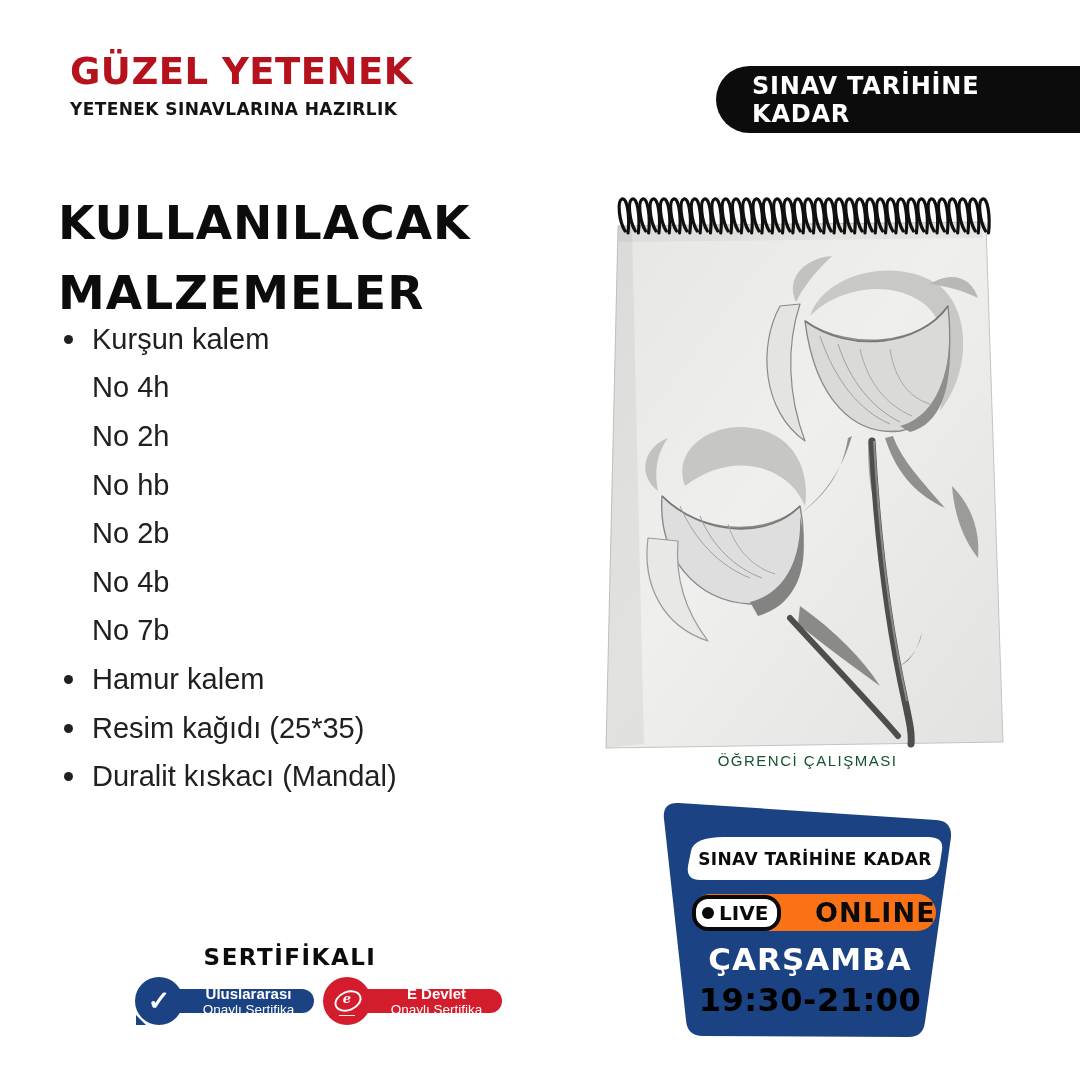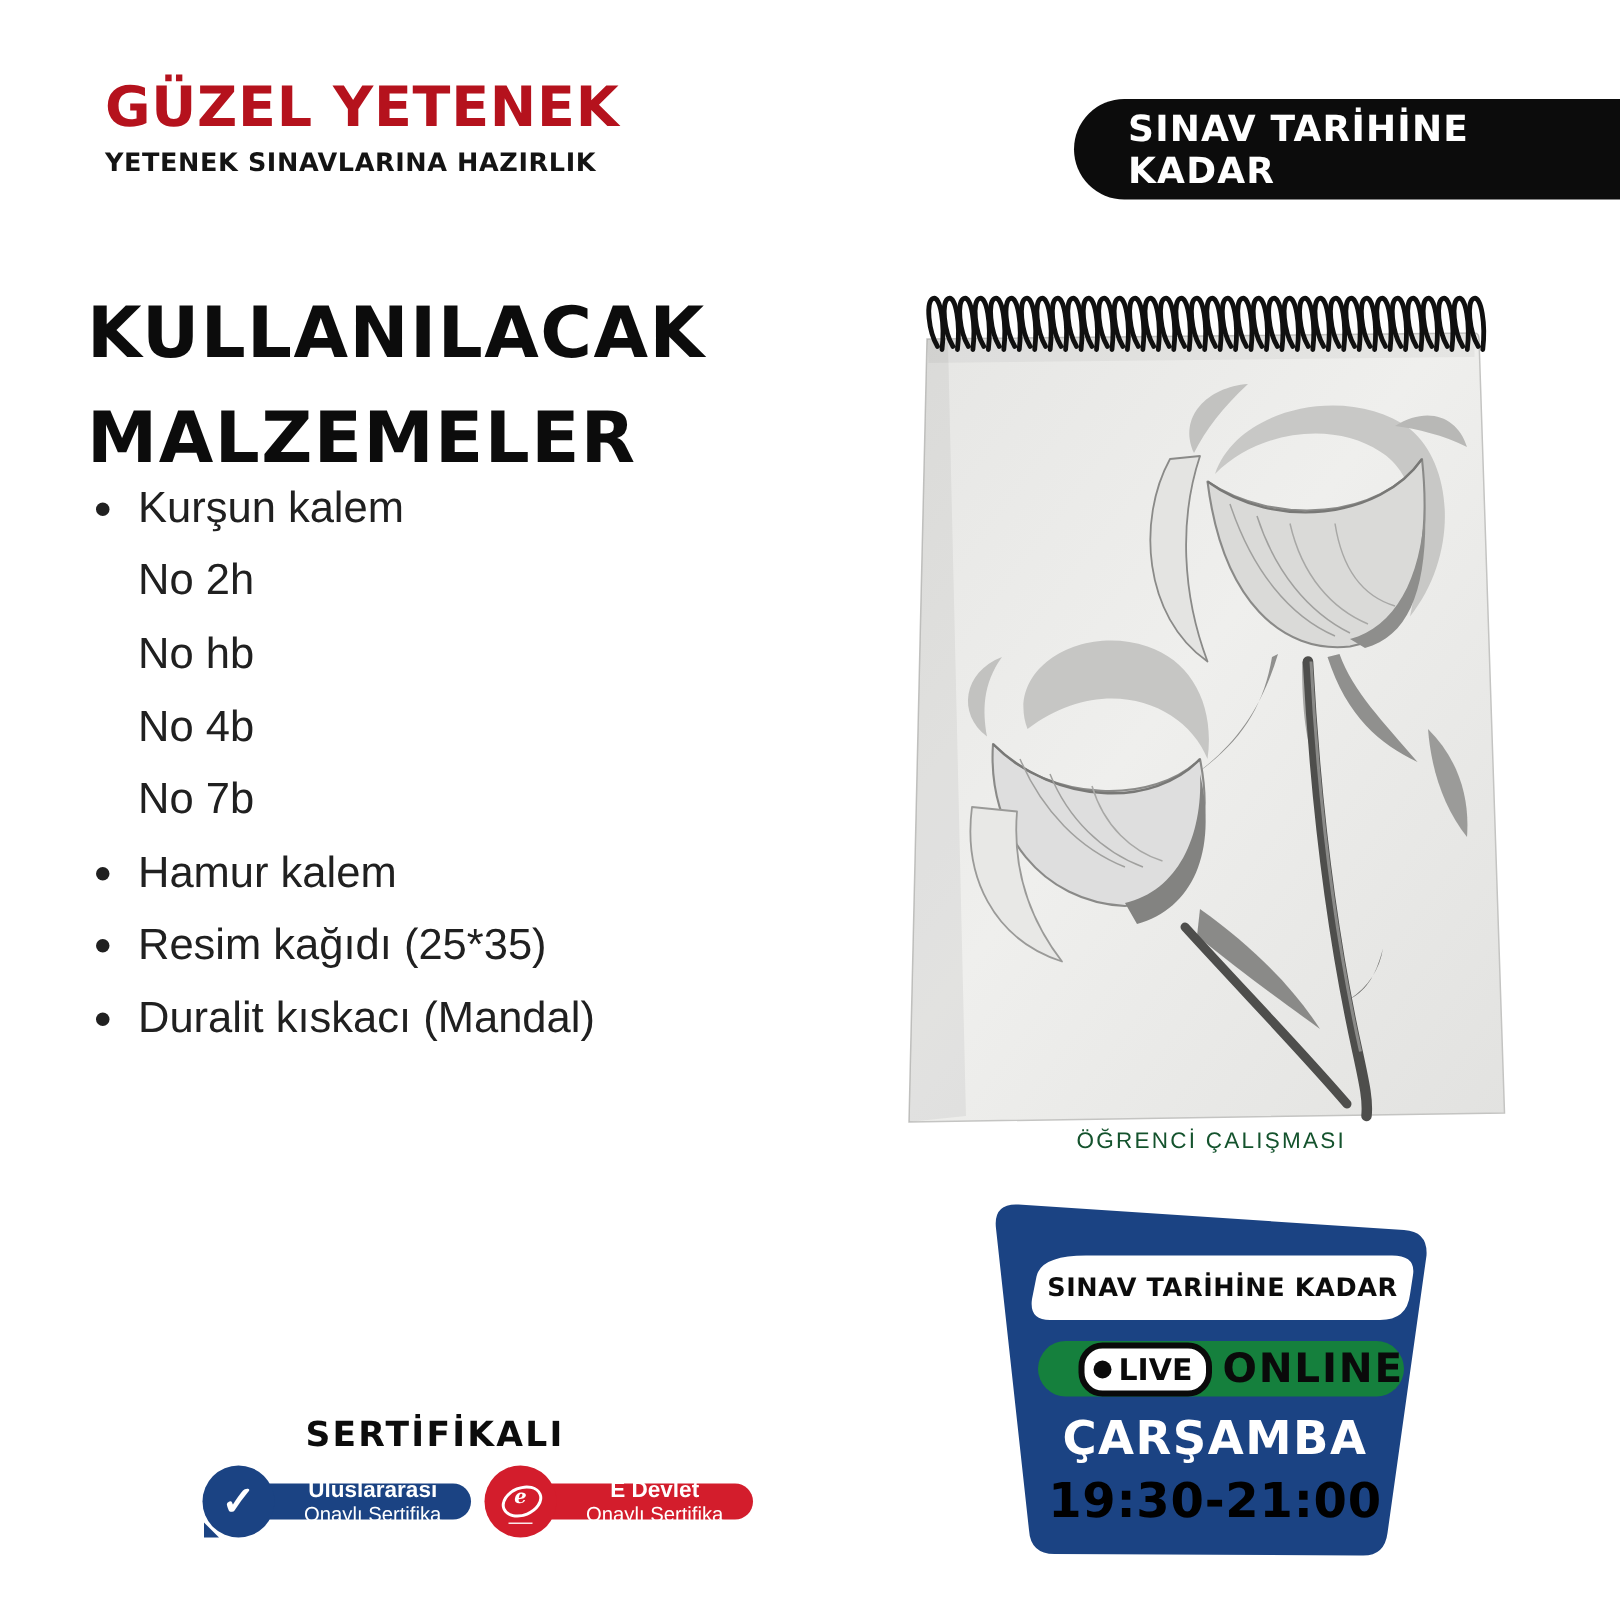--- a/index.html
+++ b/index.html
@@ -28,22 +28,22 @@
   .notebook{position:absolute;left:600px;top:186px;width:415px;height:572px;}
   .artwork-caption{position:absolute;left:600px;top:752px;width:415px;text-align:center;
                    font-size:15px;letter-spacing:1.5px;color:#14532d;}
 
   
   .schedule{position:absolute;left:652px;top:792px;width:306px;height:252px;}
   .schedule svg{position:absolute;left:0;top:0;}
   .schedule .banner-label{position:absolute;left:36px;top:45px;width:254px;height:43px;display:flex;
         align-items:center;justify-content:center;font-family:"DejaVu Sans",sans-serif;font-weight:bold;
         font-size:17px;letter-spacing:0.4px;color:#0c0c0c;}
-  .live-pill{position:absolute;left:40px;top:102px;width:244px;height:37px;background:#15803d;
-        border-radius:19px;display:flex;align-items:center;justify-content:flex-end;gap:7px;}
+  .live-pill{position:absolute;left:40px;top:102px;width:244px;height:37px;background:#f97316;
+        border-radius:19px;display:flex;align-items:center;justify-content:space-between;gap:7px;}
   .live-chip{height:28px;border:4px solid #0a0a0a;border-radius:16px;background:#fff;display:flex;
         align-items:center;gap:5px;padding:0 9px 0 6px;box-sizing:content-box;}
   .live-dot{width:12px;height:12px;border-radius:50%;background:#0a0a0a;}
   .live-chip .label{font-family:"DejaVu Sans",sans-serif;font-weight:bold;font-size:20px;color:#0a0a0a;}
   .online-label{font-family:"DejaVu Sans",sans-serif;font-weight:bold;font-size:27px;
         letter-spacing:1.2px;color:#0a0a0a;}
   .schedule .day{position:absolute;left:14px;right:4px;top:149px;text-align:center;color:#fff;
         font-family:"DejaVu Sans",sans-serif;font-weight:bold;font-size:31px;letter-spacing:1px;}
   .schedule .time{position:absolute;left:14px;right:4px;top:189px;text-align:center;color:#000000;
         font-family:"DejaVu Sans",sans-serif;font-weight:bold;font-size:32px;letter-spacing:0.5px;}
@@ -88,25 +88,33 @@
     <span style="display:block">KULLANILACAK</span>
     <span style="display:block">MALZEMELER</span>
   </div>
   <ul class="materials-list">
       <li>
         <span class="dot"></span>
         <span>Kurşun kalem</span>
       </li>
       <li>
         <span class="dot nodot"></span>
+        <span>No 4h</span>
+      </li>
+      <li>
+        <span class="dot nodot"></span>
         <span>No 2h</span>
       </li>
       <li>
         <span class="dot nodot"></span>
         <span>No hb</span>
+      </li>
+      <li>
+        <span class="dot nodot"></span>
+        <span>No 2b</span>
       </li>
       <li>
         <span class="dot nodot"></span>
         <span>No 4b</span>
       </li>
       <li>
         <span class="dot nodot"></span>
         <span>No 7b</span>
       </li>
       <li>

